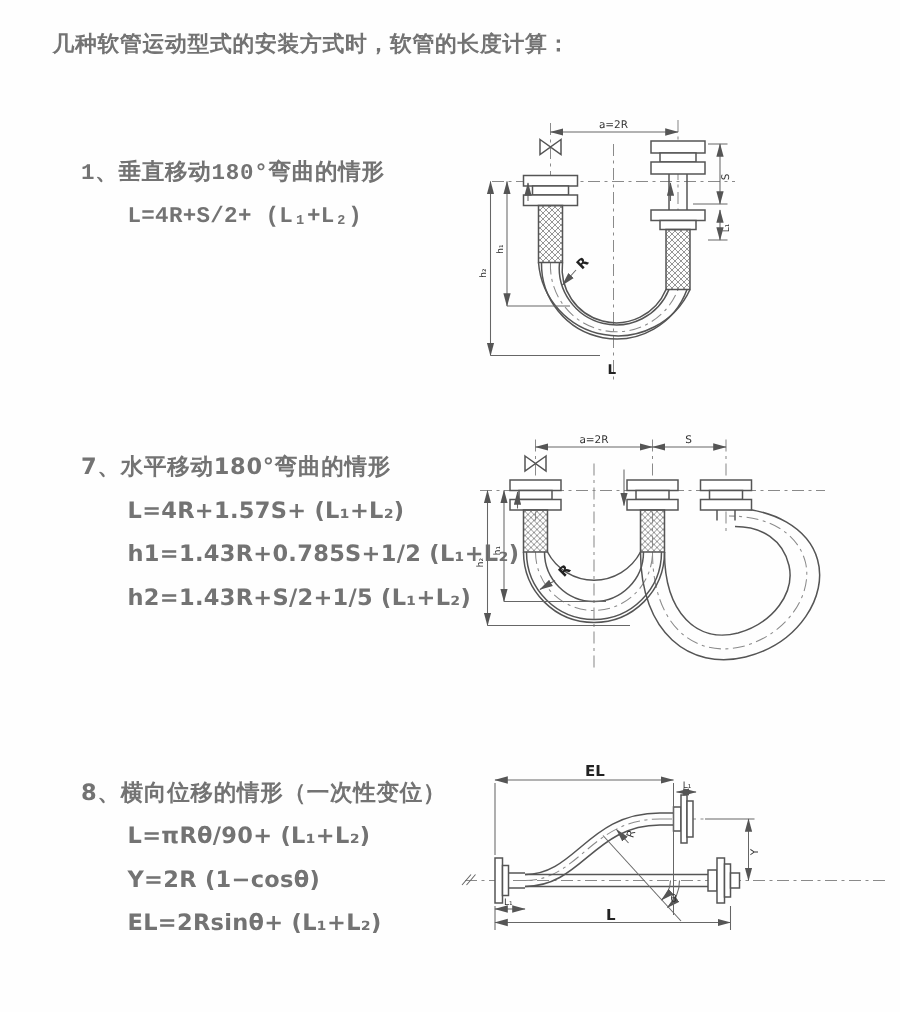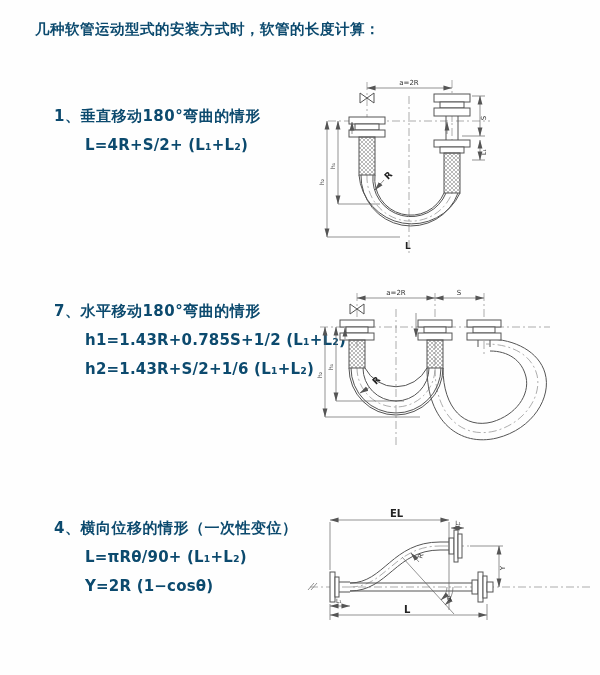--- a/index.html
+++ b/index.html
@@ -1,22 +1,22 @@
 <!DOCTYPE html>
 <html><head>
 <meta charset="utf-8">
 <style>
   html,body{margin:0;padding:0;background:#ffffff;}
   .page{position:relative;width:600px;height:675px;background:#fefefe;overflow:hidden;
-        font-family:"DejaVu Sans","Liberation Sans",sans-serif;color:#0c4a6e;}
+        font-family:"DejaVu Sans","Liberation Sans",sans-serif;color:#737373;}
   .title{position:absolute;left:35px;top:20px;font-size:14.5px;font-weight:bold;letter-spacing:.5px;white-space:nowrap;}
   .section{position:absolute;left:54px;width:310px;}
   .sec-head{font-size:15px;font-weight:bold;letter-spacing:.5px;line-height:20px;margin:0 0 9px 0;white-space:nowrap;}
   .formula{font-size:15px;font-weight:bold;line-height:20px;margin:0 0 9px 31px;white-space:nowrap;letter-spacing:.2px;}
-  #sec1{top:106px;} #sec2{top:301px;} #sec3{top:518px;}
+  #sec1{top:106px;font-family:Liberation Mono, monospace;} #sec2{top:301px;} #sec3{top:518px;}
   .dwg{position:absolute;}
   #d1{left:312px;top:76px;} #d2{left:312px;top:287px;} #d3{left:302px;top:502px;}
   .st{stroke:#555;fill:none;stroke-width:1;}
   .fw{fill:#ffffff;stroke:#555;stroke-width:1;}
   .br{fill:url(#braid);stroke:#555;stroke-width:1;}
   .tn{stroke:#666;fill:none;stroke-width:.7;}
   .cl{stroke:#8a8a8a;fill:none;stroke-width:.7;stroke-dasharray:8 3 2 3;}
   svg text{font-family:"DejaVu Sans",sans-serif;font-size:7px;fill:#333;}
   svg text.lg{font-size:10px;fill:#222;font-weight:bold;}
   svg text.md{font-size:9px;fill:#222;font-weight:bold;}
@@ -29,28 +29,30 @@
 
   <div class="title">几种软管运动型式的安装方式时，软管的长度计算：</div>
 
   <div class="section" id="sec1">
     <div class="sec-head">1、垂直移动180°弯曲的情形</div>
     <div class="formula">L=4R+S/2+ (L₁+L₂)</div>
   </div>
 
   <div class="section" id="sec2">
     <div class="sec-head">7、水平移动180°弯曲的情形</div>
+    <div class="formula">L=4R+1.57S+ (L₁+L₂)</div>
     <div class="formula">h1=1.43R+0.785S+1/2 (L₁+L₂)</div>
-    <div class="formula">h2=1.43R+S/2+1/6 (L₁+L₂)</div>
+    <div class="formula">h2=1.43R+S/2+1/5 (L₁+L₂)</div>
   </div>
 
   <div class="section" id="sec3">
-    <div class="sec-head">4、横向位移的情形（一次性变位）</div>
+    <div class="sec-head">8、横向位移的情形（一次性变位）</div>
     <div class="formula">L=πRθ/90+ (L₁+L₂)</div>
     <div class="formula">Y=2R (1−cosθ)</div>
+    <div class="formula">EL=2Rsinθ+ (L₁+L₂)</div>
   </div>
 
   <svg width="0" height="0" style="position:absolute">
     <defs>
       <pattern id="braid" width="4" height="4" patternUnits="userSpaceOnUse">
         <path d="M0,0 L4,4 M4,0 L0,4" stroke="#8a8a8a" stroke-width="0.6"></path>
       </pattern>
       <marker id="arrE" viewBox="0 0 10 7" markerWidth="9" markerHeight="7" refX="9.5" refY="3.5" orient="auto" markerUnits="userSpaceOnUse">
         <path d="M10,3.5 L0,0.8 L0,6.2 Z" fill="#555"></path>
       </marker>

